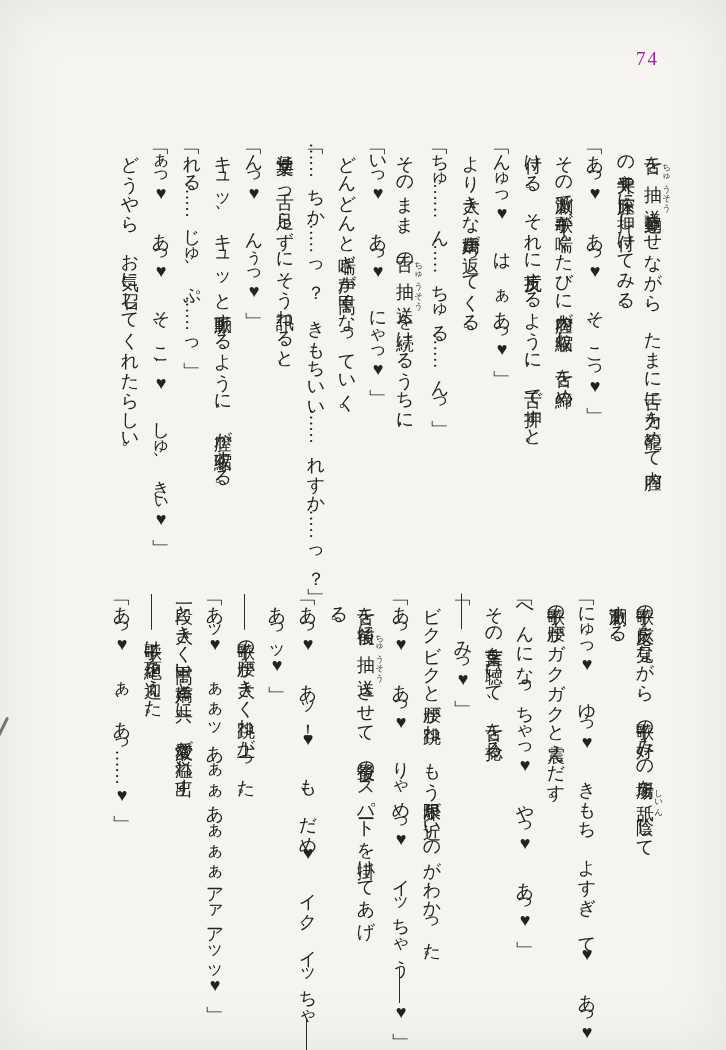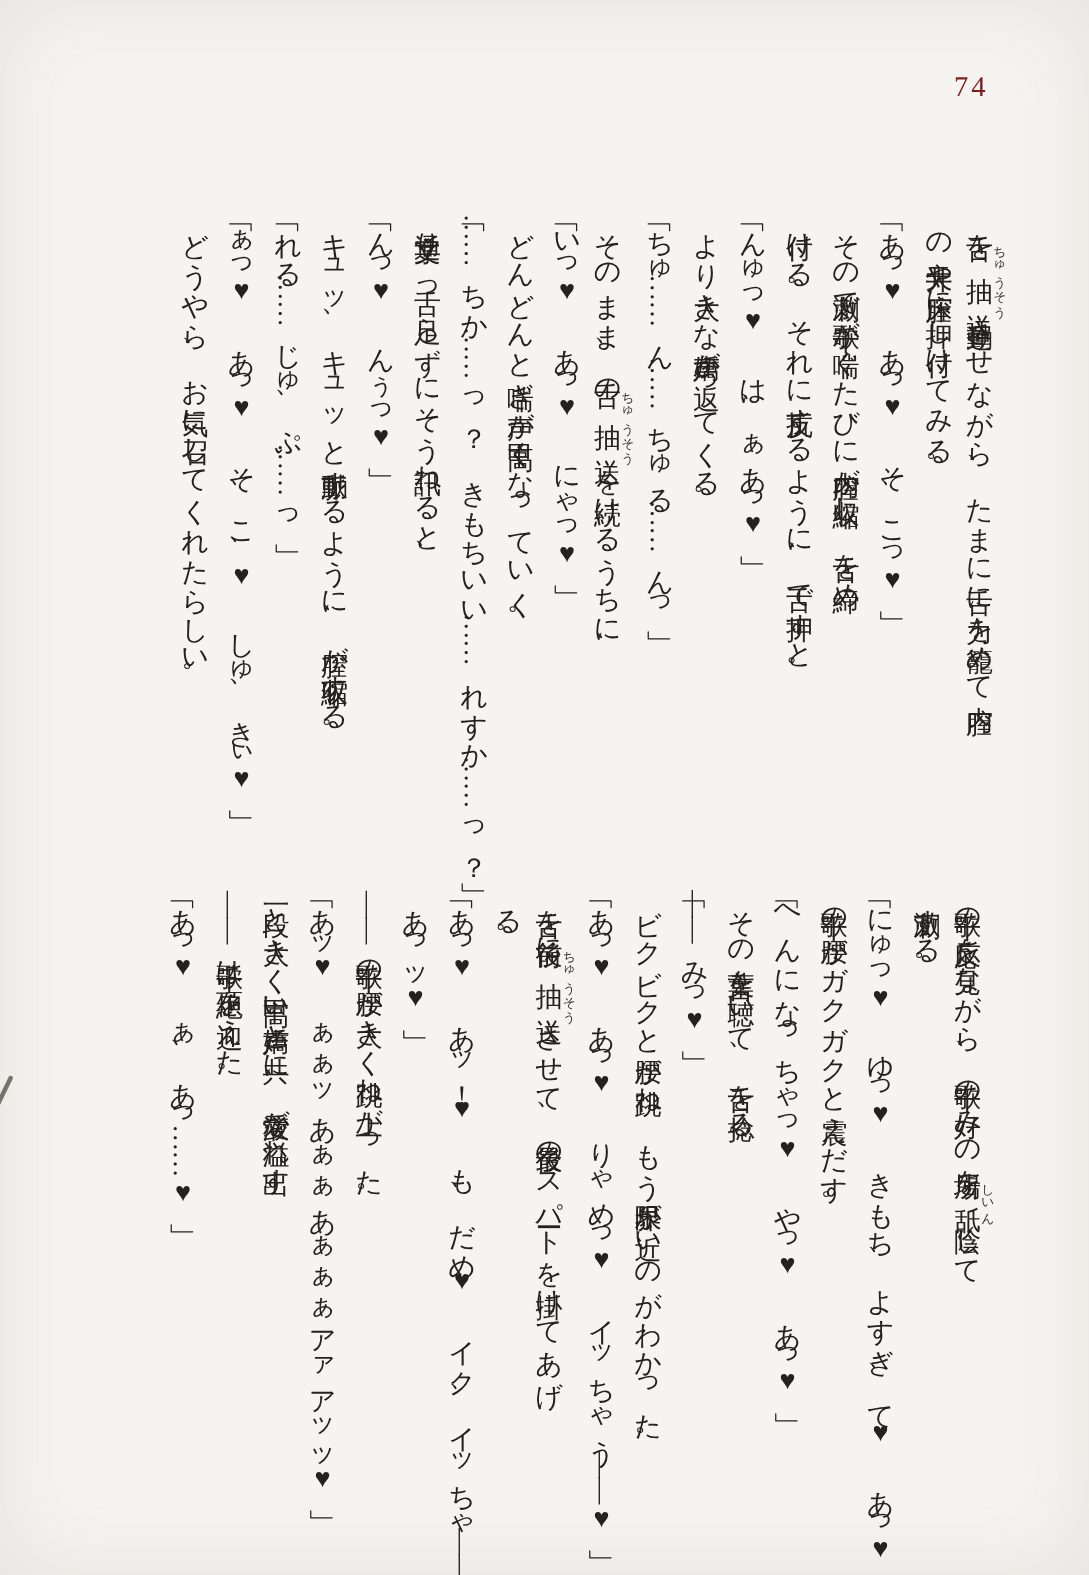--- a/index.html
+++ b/index.html
@@ -15,21 +15,21 @@
     color: #24221f;
     overflow: hidden;
     box-shadow: inset 0 0 60px rgba(120,115,105,0.12);
   }
   .page-number {
     position: absolute;
     top: 48px;
     left: 636px;
     font-size: 19px;
     letter-spacing: 2px;
-    color: #7f1d1d;
+    color: #a21caf;
   }
   .vblock {
     position: absolute;
     writing-mode: vertical-rl;
     display: block;
   }
   .vblock-top {
     top: 143px;
     right: 54px;
     height: 450px;

